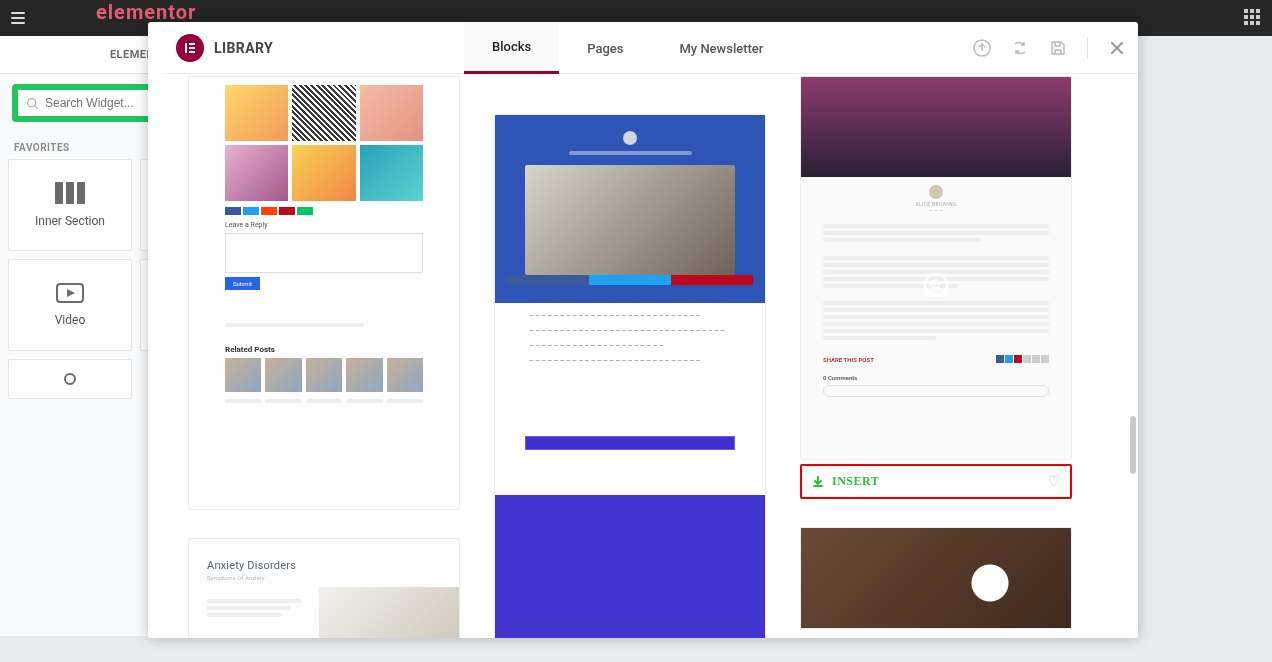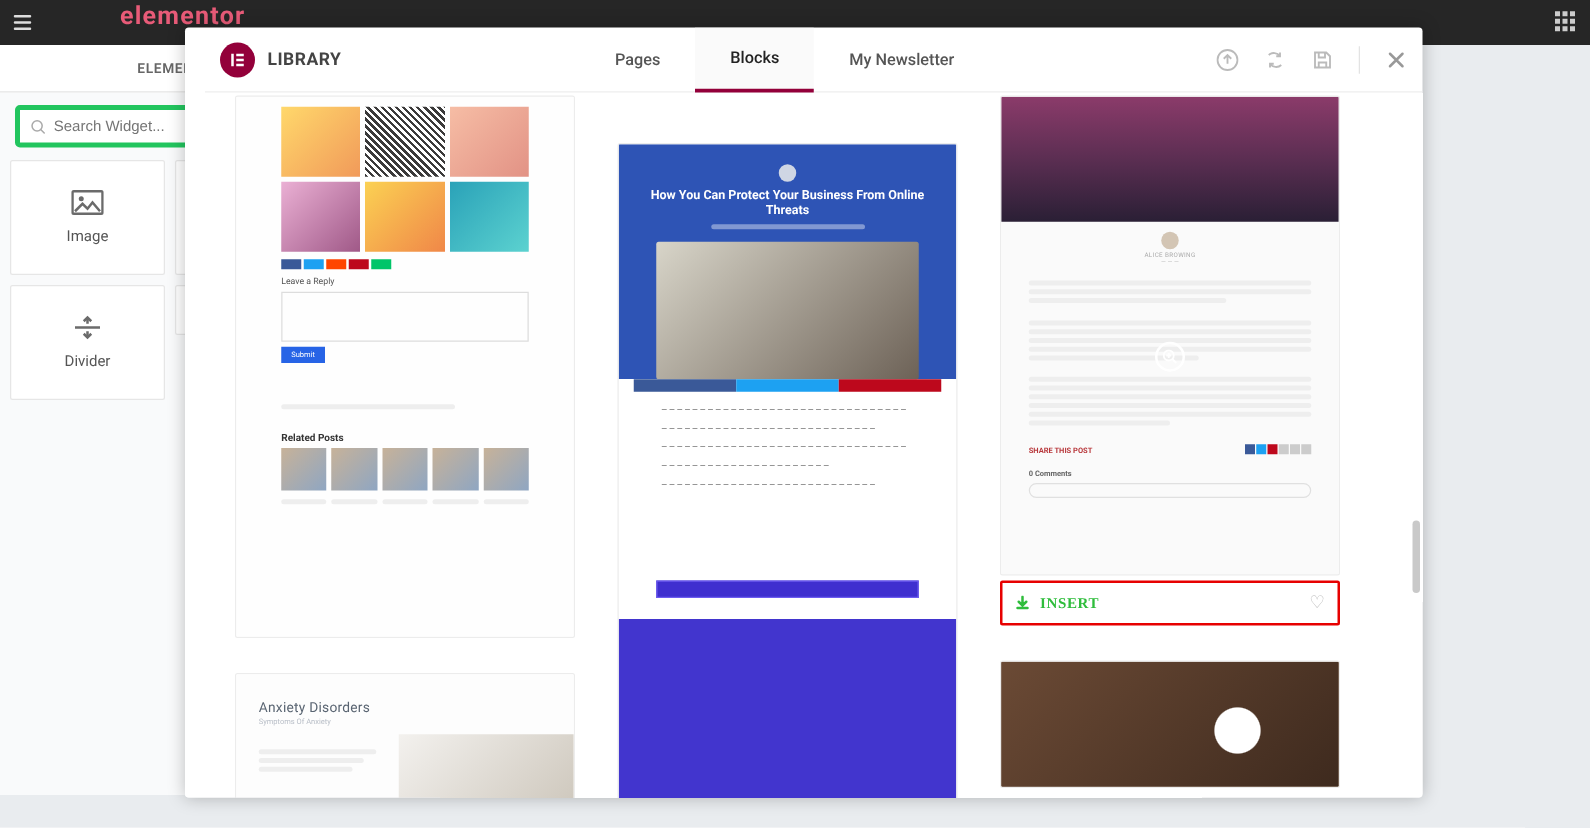--- a/index.html
+++ b/index.html
@@ -9,21 +9,21 @@
   .editor-bg { position: absolute; inset: 0; background: #e9ecef; }
   .top-bar { position:absolute; top:0; left:0; right:0; height:36px; background:#262626; display:flex; align-items:flex-start; }
   .top-menu { width:36px; height:36px; display:flex; align-items:center; justify-content:center; color:#ddd; }
   .top-logo { margin-left:60px; color:#e85b78; font-weight:700; font-size:20px; letter-spacing:1px; }
 
   .sidebar { position:absolute; top:36px; left:0; width:280px; bottom:26px; background:#f9fafb; border-right:1px solid #e0e0e0; overflow:hidden; }
   .side-tabs { display:flex; height:38px; background:#fff; border-bottom:1px solid #e5e5e5; font-size:11px; font-weight:600; color:#666; }
   .side-tab { flex:1; display:flex; align-items:center; justify-content:center; letter-spacing:0.5px; }
 
   .search-wrap { padding:10px 12px; }
-  .search-inner { background:#fff; border:4px solid #22c55e; border-radius:4px; display:flex; align-items:center; padding:6px 8px; gap:6px; color:#888; }
+  .search-inner { background:#fff; border:6px solid #22c55e; border-radius:4px; display:flex; align-items:center; padding:6px 8px; gap:6px; color:#888; }
   .search-inner input { border:0; outline:0; background:transparent; font-size:12px; color:#333; }
 
   .side-heading { padding:10px 14px 6px; font-size:10px; font-weight:600; color:#888; letter-spacing:0.5px; }
 
   .widgets { padding:0 8px; display:flex; flex-wrap:wrap; gap:8px; }
   .widget { width:124px; height:92px; background:#fff; border:1px solid #e6e6e6; border-radius:2px; display:flex; flex-direction:column; align-items:center; justify-content:center; gap:10px; color:#555; font-size:12px; }
   .widget svg { color:#6b6b6b; }
 
   .bottom-bar { position:absolute; bottom:0; left:0; width:280px; height:26px; background:#262626; display:flex; align-items:center; color:#bbb; font-size:12px; gap:14px; padding:0 10px; }
   .bottom-bar .publish { margin-left:auto; background:#3ab84b; color:#fff; font-size:10px; font-weight:700; padding:5px 10px; border-radius:2px; letter-spacing:0.5px; }
@@ -160,21 +160,30 @@
     </div>
     <div class="search-wrap">
       <div class="search-inner">
         <svg width="13" height="13" viewBox="0 0 16 16">
             <circle cx="7" cy="7" r="5" stroke="#aaa" stroke-width="1.5" fill="none"></circle>
             <path d="M11 11l3 3" stroke="#aaa" stroke-width="1.5" stroke-linecap="round"></path>
           </svg>
         <input type="text" placeholder="Search Widget..." style="">
       </div>
     </div>
+    <div class="side-heading">FAVORITES</div>
     <div class="widgets">
+      <div class="widget">
+        <svg width="30" height="22" viewBox="0 0 30 22">
+            <rect x="0" y="0" width="8" height="22" fill="#6b6b6b"></rect>
+            <rect x="11" y="0" width="8" height="22" fill="#6b6b6b"></rect>
+            <rect x="22" y="0" width="8" height="22" fill="#6b6b6b"></rect>
+          </svg>
+        <span>Inner Section</span>
+      </div>
       <div class="widget">
         <svg width="26" height="20" viewBox="0 0 26 20">
             <rect x="1" y="1" width="24" height="18" rx="1" stroke="#6b6b6b" stroke-width="2" fill="none"></rect>
             <circle cx="8" cy="7" r="2" fill="#6b6b6b"></circle>
             <path d="M3 17l6-6 4 4 4-5 6 7" stroke="#6b6b6b" stroke-width="2" fill="none"></path>
           </svg>
         <span>Image</span>
       </div>
       <div class="widget">
         <svg width="28" height="20" viewBox="0 0 28 20">
@@ -206,22 +215,22 @@
       <div class="logo-badge">
         <svg width="12" height="12" viewBox="0 0 12 12">
             <rect x="1" y="1" width="2" height="10" fill="#fff"></rect>
             <rect x="5" y="1" width="6" height="2" fill="#fff"></rect>
             <rect x="5" y="5" width="6" height="2" fill="#fff"></rect>
             <rect x="5" y="9" width="6" height="2" fill="#fff"></rect>
           </svg>
       </div>
       <div class="library-title">LIBRARY</div>
       <div class="tabs">
+        <div class="tab active">Blocks</div>
         <div class="tab">Pages</div>
-        <div class="tab active">Blocks</div>
         <div class="tab">My Newsletter</div>
       </div>
       <div class="header-actions">
         <div class="act">
             <svg width="18" height="18" viewBox="0 0 18 18">
               <circle cx="9" cy="9" r="8" stroke="#bbb" fill="none" stroke-width="1.5"></circle>
               <path d="M9 12V6M6 8l3-3 3 3" stroke="#bbb" fill="none" stroke-width="1.5"></path>
             </svg>
           </div>
         <div class="act">
@@ -302,21 +311,20 @@
             </div>
           </div>
         </div>
 
         <div class="col">
           <div style="height:10px;"></div>
           <div class="card">
             <div class="pro-badge">PRO</div>
             <div class="tpl2">
               <div class="avatar"></div>
-              <div class="h">How You Can Protect Your Business From Online Threats</div>
               <div class="ghost-line" style="width:50%;margin:4px auto;background:rgba(255,255,255,0.4);"></div>
               <div class="photo"></div>
               <div class="share">
                   <span></span>
                   <span></span>
                   <span></span>
                 </div>
               <div class="body-text">
                 <p>— — — — — — — — — — — — — — — — — — — — — — — — — — — — — — — —</p>
                 <p>— — — — — — — — — — — — — — — — — — — — — — — — — — — —</p>

